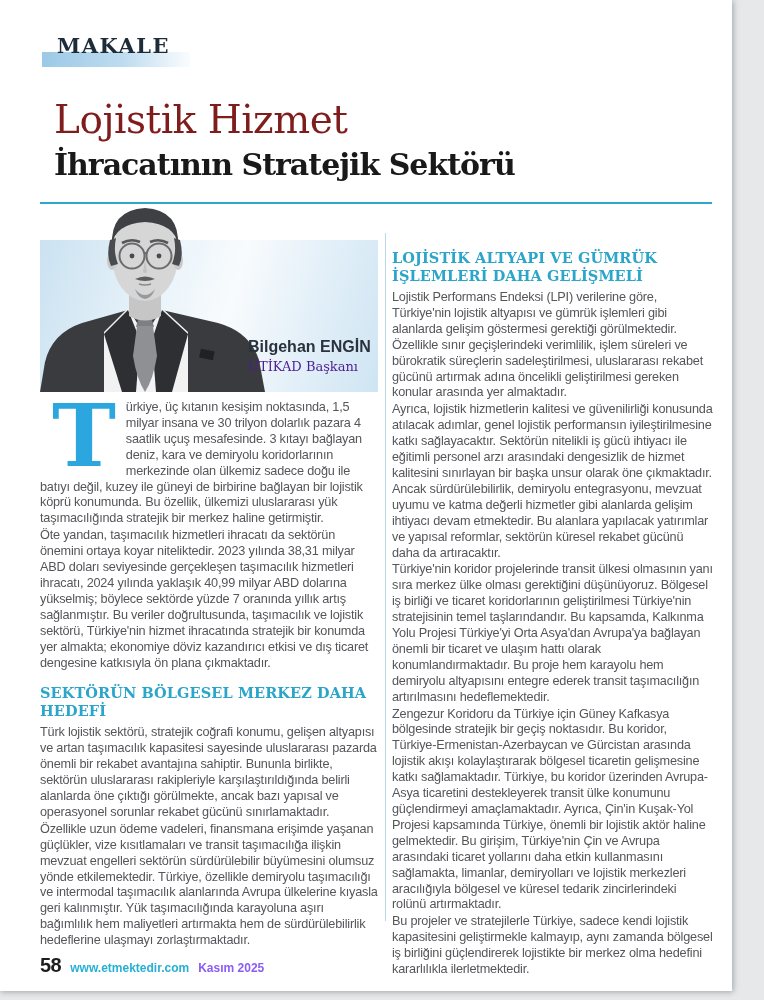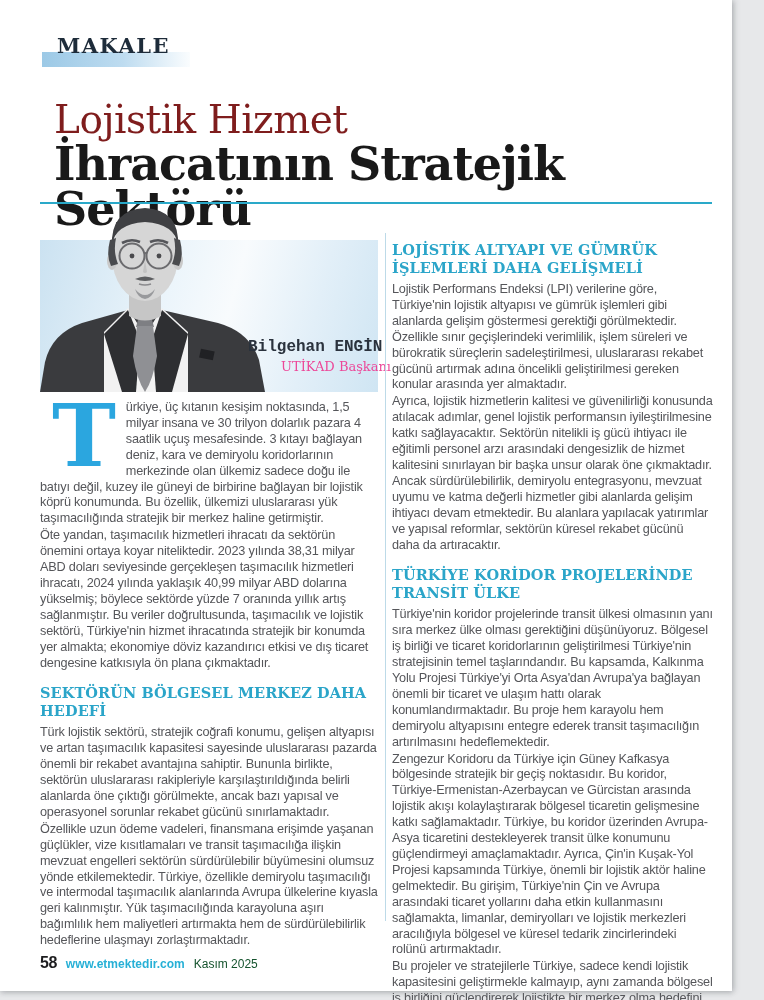--- a/index.html
+++ b/index.html
@@ -26,67 +26,67 @@
   .kicker-text {
     position:absolute; left:57px; top:33px;
     font-family:"DejaVu Serif", serif;
     font-size:21px; font-weight:600; letter-spacing:1.5px;
     color:#1e2c3a;
   }
 
   
   .title { position:absolute; left:54px; top:97px; line-height:45px; font-family:"DejaVu Serif", serif; }
   .title .t1 { display:block; font-size:39px; font-weight:500; color:#7f1d1d; letter-spacing:-0.5px; }
-  .title .t2 { display:block; font-size:46px; font-weight:800; color:#191919; letter-spacing:-1px; }
+  .title .t2 { display:block; font-size:30px; font-weight:800; color:#191919; letter-spacing:-1px; }
 
   .rule-top { position:absolute; left:40px; top:202px; width:672px; height:2px; background:#2aa9c9; }
 
   
   .photo-box {
     position:absolute; left:40px; top:240px; width:338px; height:152px;
     background:linear-gradient(105deg, #cbe2f1 0%, #ecf5fb 38%, #f8fbfd 55%, #e2eff8 78%, #cfe5f3 100%);
   }
   .portrait { position:absolute; left:40px; top:204px; width:225px; height:188px; }
   .cap-name {
     position:absolute; left:248px; top:338px;
-    font-family:Liberation Mono, monospace; font-weight:700; font-size:16px; color:#2a323d;
+    font-family:Liberation Sans, sans-serif; font-weight:700; font-size:16px; color:#2a323d;
   }
   .cap-role {
     position:absolute; left:248px; top:359px;
-    font-family:"DejaVu Serif", serif; font-size:13px; color:#ec4899;margin-left:33px;
+    font-family:"DejaVu Serif", serif; font-size:13px; color:#4c1d95;
   }
 
   
   .col { position:absolute; color:#55565a; font-size:12.7px; line-height:15.9px; letter-spacing:-0.2px; }
   .col p { margin:0 0 1px 0; }
   .col-left  { left:40px;  top:400px; width:338px; }
   .col-right { left:392px; top:237px; width:321px; }
   .col-divider { position:absolute; left:385px; top:233px; width:1px; height:688px; background:#bddae8; }
 
   .h-section {
     font-family:"DejaVu Serif", serif;
     font-size:14.5px; font-weight:700; color:#2ba5c9;
     letter-spacing:0.1px; line-height:18px;
     margin:13px 0 5px 0;
   }
-  .col .h-section:first-child { margin-top:4px; }
+  .col .h-section:first-child { margin-top:12px; }
 
   .dropcap {
     float:left;
     font-family:"DejaVu Serif", serif; font-weight:700;
     font-size:86px; line-height:62px;
     color:#2ba6df;
     margin:5px 10px 2px 12px;
   }
 
   
   .footer { position:absolute; left:40px; top:954px; display:flex; align-items:baseline; gap:9px; }
-  .footer .pnum { font-size:16px; font-weight:800; color:#1d1d1f; letter-spacing:-0.5px; }
+  .footer .pnum { font-size:20px; font-weight:800; color:#1d1d1f; letter-spacing:-0.5px; }
   .footer .site { font-size:12px; font-weight:700; color:#27b0d6; }
-  .footer .issue { font-size:12px; font-weight:400; color:#14532d; }
+  .footer .issue { font-size:12px; font-weight:700; color:#8b5cf6; }
 </style>
 </head>
 <body>
 
 <div id="screen">
   <div class="page">
 
     <div class="kicker-bar"></div>
     <div class="kicker-text">MAKALE</div>
 
@@ -151,21 +151,20 @@
       <p>Öte yandan, taşımacılık hizmetleri ihracatı da sektörün önemini ortaya koyar niteliktedir. 2023 yılında 38,31 milyar ABD doları seviyesinde gerçekleşen taşımacılık hizmetleri ihracatı, 2024 yılında yaklaşık 40,99 milyar ABD dolarına yükselmiş; böylece sektörde yüzde 7 oranında yıllık artış sağlanmıştır. Bu veriler doğrultusunda, taşımacılık ve lojistik sektörü, Türkiye'nin hizmet ihracatında stratejik bir konumda yer almakta; ekonomiye döviz kazandırıcı etkisi ve dış ticaret dengesine katkısıyla ön plana çıkmaktadır.</p>
       <h2 class="h-section">SEKTÖRÜN BÖLGESEL MERKEZ DAHA HEDEFİ</h2>
       <p>Türk lojistik sektörü, stratejik coğrafi konumu, gelişen altyapısı ve artan taşımacılık kapasitesi sayesinde uluslararası pazarda önemli bir rekabet avantajına sahiptir. Bununla birlikte, sektörün uluslararası rakipleriyle karşılaştırıldığında belirli alanlarda öne çıktığı görülmekte, ancak bazı yapısal ve operasyonel sorunlar rekabet gücünü sınırlamaktadır.</p>
       <p>Özellikle uzun ödeme vadeleri, finansmana erişimde yaşanan güçlükler, vize kısıtlamaları ve transit taşımacılığa ilişkin mevzuat engelleri sektörün sürdürülebilir büyümesini olumsuz yönde etkilemektedir. Türkiye, özellikle demiryolu taşımacılığı ve intermodal taşımacılık alanlarında Avrupa ülkelerine kıyasla geri kalınmıştır. Yük taşımacılığında karayoluna aşırı bağımlılık hem maliyetleri artırmakta hem de sürdürülebilirlik hedeflerine ulaşmayı zorlaştırmaktadır.</p>
     </div>
 
     <div class="col col-right">
       <h2 class="h-section">LOJİSTİK ALTYAPI VE GÜMRÜK İŞLEMLERİ DAHA GELİŞMELİ</h2>
       <p>Lojistik Performans Endeksi (LPI) verilerine göre, Türkiye'nin lojistik altyapısı ve gümrük işlemleri gibi alanlarda gelişim göstermesi gerektiği görülmektedir. Özellikle sınır geçişlerindeki verimlilik, işlem süreleri ve bürokratik süreçlerin sadeleştirilmesi, uluslararası rekabet gücünü artırmak adına öncelikli geliştirilmesi gereken konular arasında yer almaktadır.</p>
       <p>Ayrıca, lojistik hizmetlerin kalitesi ve güvenilirliği konusunda atılacak adımlar, genel lojistik performansın iyileştirilmesine katkı sağlayacaktır. Sektörün nitelikli iş gücü ihtiyacı ile eğitimli personel arzı arasındaki dengesizlik de hizmet kalitesini sınırlayan bir başka unsur olarak öne çıkmaktadır. Ancak sürdürülebilirlik, demiryolu entegrasyonu, mevzuat uyumu ve katma değerli hizmetler gibi alanlarda gelişim ihtiyacı devam etmektedir. Bu alanlara yapılacak yatırımlar ve yapısal reformlar, sektörün küresel rekabet gücünü daha da artıracaktır.</p>
-      <h2 class="h-section">TÜRKİYE KORİDOR PROJELERİNDE TRANSİT ÜLKE</h2>
       <p>Türkiye'nin koridor projelerinde transit ülkesi olmasının yanı sıra merkez ülke olması gerektiğini düşünüyoruz. Bölgesel iş birliği ve ticaret koridorlarının geliştirilmesi Türkiye'nin stratejisinin temel taşlarındandır. Bu kapsamda, Kalkınma Yolu Projesi Türkiye'yi Orta Asya'dan Avrupa'ya bağlayan önemli bir ticaret ve ulaşım hattı olarak konumlandırmaktadır. Bu proje hem karayolu hem demiryolu altyapısını entegre ederek transit taşımacılığın artırılmasını hedeflemektedir.</p>
       <p>Zengezur Koridoru da Türkiye için Güney Kafkasya bölgesinde stratejik bir geçiş noktasıdır. Bu koridor, Türkiye-Ermenistan-Azerbaycan ve Gürcistan arasında lojistik akışı kolaylaştırarak bölgesel ticaretin gelişmesine katkı sağlamaktadır. Türkiye, bu koridor üzerinden Avrupa-Asya ticaretini destekleyerek transit ülke konumunu güçlendirmeyi amaçlamaktadır. Ayrıca, Çin'in Kuşak-Yol Projesi kapsamında Türkiye, önemli bir lojistik aktör haline gelmektedir. Bu girişim, Türkiye'nin Çin ve Avrupa arasındaki ticaret yollarını daha etkin kullanmasını sağlamakta, limanlar, demiryolları ve lojistik merkezleri aracılığıyla bölgesel ve küresel tedarik zincirlerindeki rolünü artırmaktadır.</p>
       <p>Bu projeler ve stratejilerle Türkiye, sadece kendi lojistik kapasitesini geliştirmekle kalmayıp, aynı zamanda bölgesel iş birliğini güçlendirerek lojistikte bir merkez olma hedefini kararlılıkla ilerletmektedir.</p>
     </div>
 
     <div class="footer">
       <span class="pnum">58</span>
       <span class="site">www.etmektedir.com</span>
       <span class="issue">Kasım 2025</span>
     </div>

